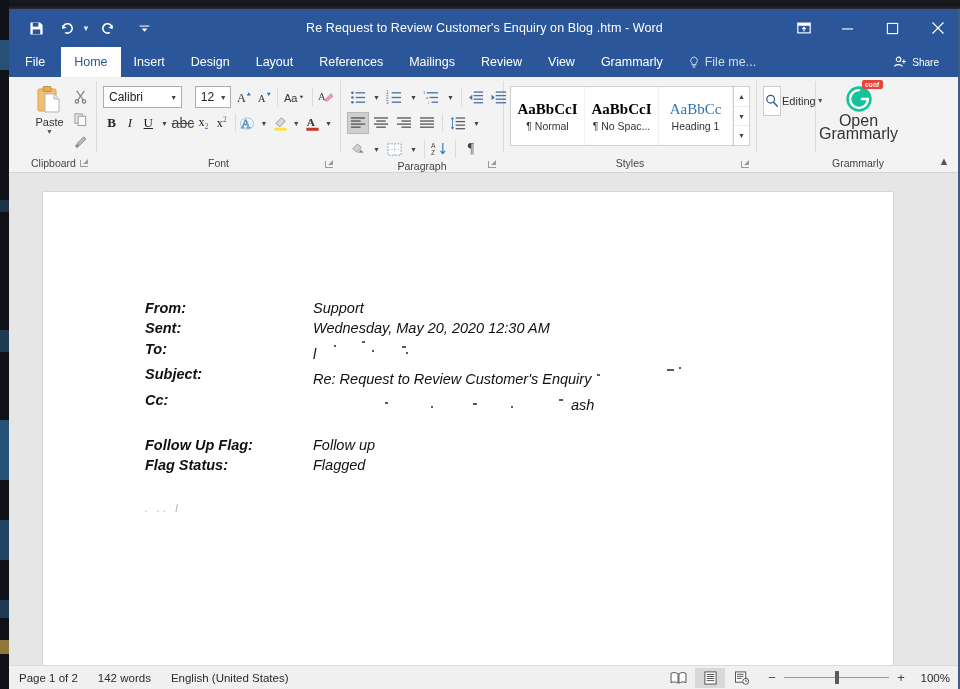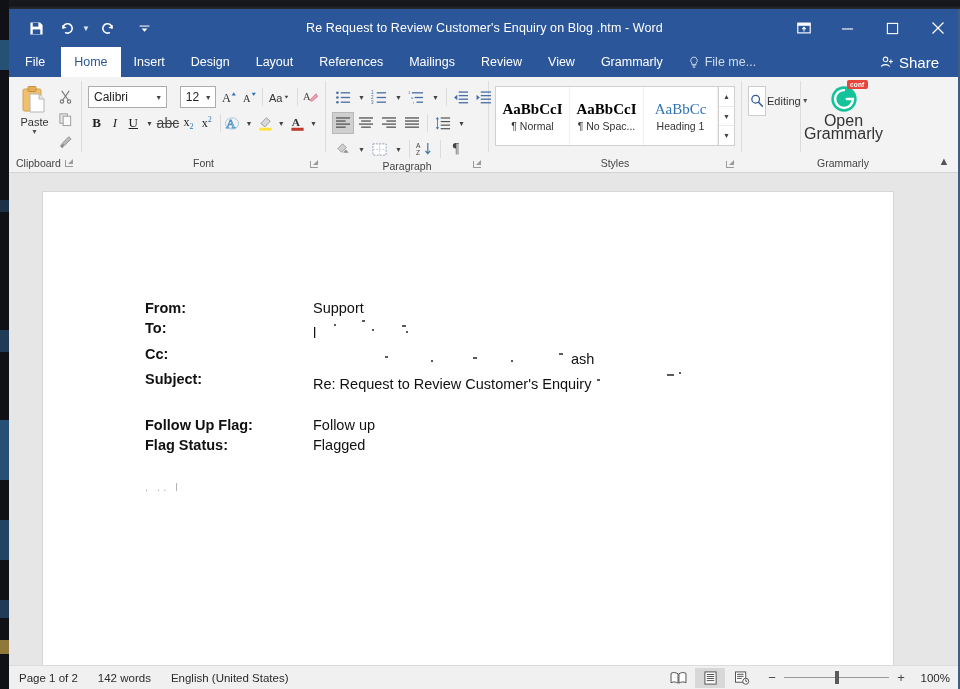--- a/index.html
+++ b/index.html
@@ -79,21 +79,21 @@
   .tab.active {
     background: #ffffff; color: #2b579a;
   }
   .tellme {
     display: flex; align-items: center; gap: 5px;
     color: #cfdcec; font-size: 12.5px; padding: 0 12px; height: 30px;
   }
   .share-btn {
     margin-left: auto; margin-right: 8px;
     display: flex; align-items: center; gap: 5px;
-    color: #ffffff; font-size: 15px;
+    color: #ffffff; font-size: 10px;
     padding: 0 12px; height: 26px; align-self: center;
     background: #2b579a; border: 1px solid transparent;
   }
 
   
   .ribbon {
     height: 96px; background: #f3f3f3;
     border-bottom: 1px solid #d4d4d4;
     display: flex; align-items: stretch;
     position: relative;
@@ -120,21 +120,21 @@
     width: 7px; height: 6px;
     border-left: 1px solid #555; border-bottom: 1px solid #555;
   }
   .dlg-launch::after {
     content: ""; position: absolute; left: 3px; top: 0;
     width: 0; height: 0;
     border-left: 5px solid transparent; border-bottom: 5px solid #555;
   }
 
   
-  .clipboard-group { width: 72px; }
+  .clipboard-group { width: 72px; margin-left: 15px; }
   .paste-big {
     width: 46px; display: flex; flex-direction: column;
     align-items: center; gap: 1px; padding-top: 3px;
   }
   .paste-label { font-size: 11px; color: #333; line-height: 12px; }
   .paste-caret { font-size: 7px; color: #555; line-height: 6px; }
   .clip-small { display: flex; flex-direction: column; gap: 2px; padding-top: 4px; }
   .clip-small .ib { width: 22px; height: 21px; display: flex; align-items: center; justify-content: center; }
 
   
@@ -240,21 +240,21 @@
     background: #e6e6e6;
     overflow: hidden;
   }
   .page {
     position: absolute; left: 34px; top: 19px;
     width: 850px; height: 1100px;
     background: #ffffff;
     box-shadow: 0 0 0 1px #d6d6d6;
   }
   .doc-body {
-    position: absolute; left: 102px; top: 106px; right: 28px;
+    position: absolute; left: 102px; top: 106px; right: 28px; font-style: italic;
   }
   .hdr-table { border-collapse: collapse; }
   .hdr-table td { padding: 0; vertical-align: top; font-size: 14.5px; line-height: 20.4px; color: #111; }
   .hdr-label { font-weight: bold; width: 168px; white-space: nowrap; }
   .hdr-val { white-space: nowrap; }
   .spacer-row td { height: 20px; }
   .faint {
     color: #6f6f6f; font-size: 11px; letter-spacing: 3px;
     opacity: .55;
   }
@@ -754,53 +754,57 @@
       <div class="page">
         <div class="doc-body">
 
           <table class="hdr-table">
             <tbody>
                 <tr>
               <td class="hdr-label">From:</td>
               <td class="hdr-val">Support</td>
             </tr>
             <tr>
+              <td class="hdr-label">Sent:</td>
+              <td class="hdr-val">Wednesday, May 20, 2020 12:30 AM</td>
+            </tr>
+            <tr>
               <td class="hdr-label">To:</td>
               <td class="hdr-val">
                 <span>l</span><span class="specks" style="width:300px;">
                   <i style="left:18px;top:6px;width:2px;height:2px;"></i>
                   <i style="left:46px;top:2px;width:3px;height:2px;"></i>
                   <i style="left:56px;top:11px;width:2px;height:2px;"></i>
                   <i style="left:86px;top:7px;width:4px;height:2px;"></i>
                   <i style="left:90px;top:13px;width:2px;height:2px;"></i>
+                </span>
+              </td>
+            </tr>
+            <tr>
+              <td class="hdr-label">Subject:</td>
+              <td class="hdr-val">
+                <span>Re: Request to Review Customer's Enquiry</span><span class="specks" style="width:120px;">
+                  <i style="left:6px;top:10px;width:3px;height:2px;"></i>
+                  <i style="left:76px;top:5px;width:7px;height:2px;"></i>
+                  <i style="left:88px;top:3px;width:2px;height:2px;"></i>
                 </span>
               </td>
             </tr>
             <tr>
               <td class="hdr-label">Cc:</td>
               <td class="hdr-val">
                 <span class="specks" style="width:258px;">
                   <i style="left:72px;top:12px;width:3px;height:2px;"></i>
                   <i style="left:118px;top:16px;width:2px;height:2px;"></i>
                   <i style="left:160px;top:13px;width:4px;height:2px;"></i>
                   <i style="left:198px;top:16px;width:2px;height:2px;"></i>
                   <i style="left:246px;top:9px;width:4px;height:2px;"></i>
                 </span><span>ash</span>
               </td>
             </tr>
-            <tr>
-              <td class="hdr-label">Subject:</td>
-              <td class="hdr-val">
-                <span>Re: Request to Review Customer's Enquiry</span><span class="specks" style="width:120px;">
-                  <i style="left:6px;top:10px;width:3px;height:2px;"></i>
-                  <i style="left:76px;top:5px;width:7px;height:2px;"></i>
-                  <i style="left:88px;top:3px;width:2px;height:2px;"></i>
-                </span>
-              </td>
-            </tr>
             <tr class="spacer-row">
                   <td colspan="2"></td>
                 </tr>
             <tr>
               <td class="hdr-label">Follow Up Flag:</td>
               <td class="hdr-val">Follow up</td>
             </tr>
             <tr>
               <td class="hdr-label">Flag Status:</td>
               <td class="hdr-val">Flagged</td>

